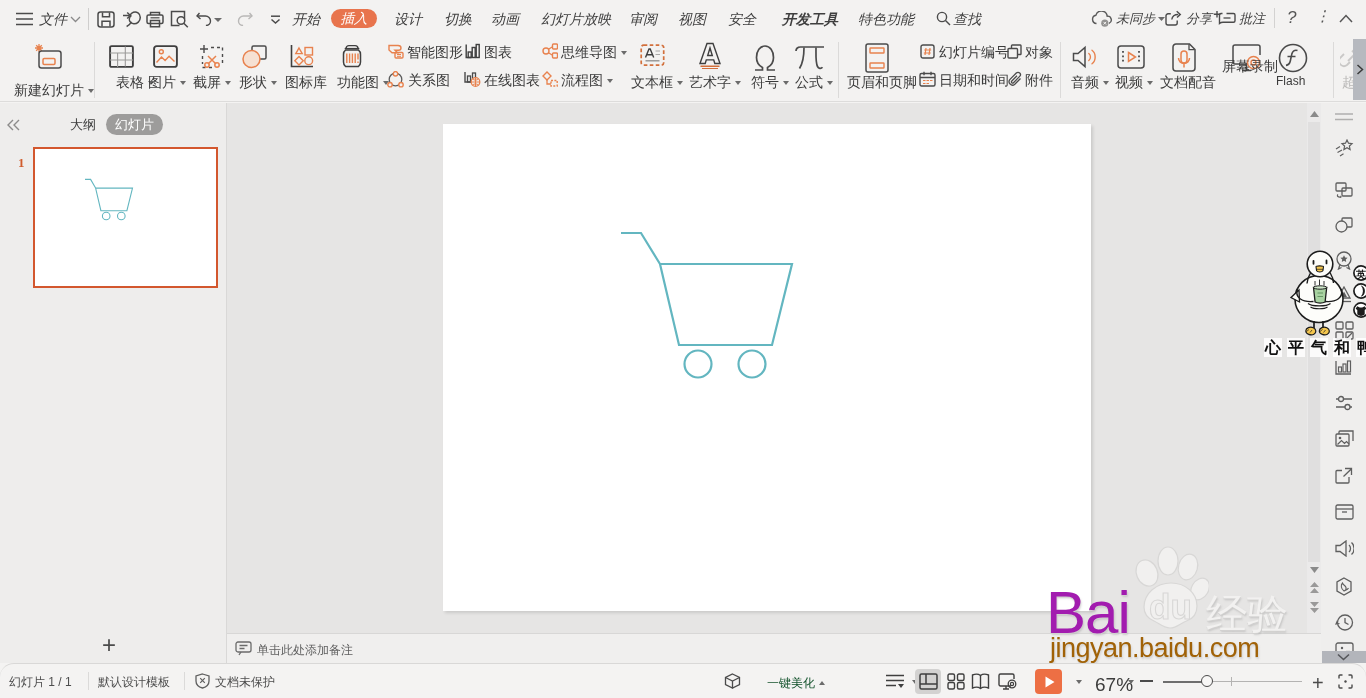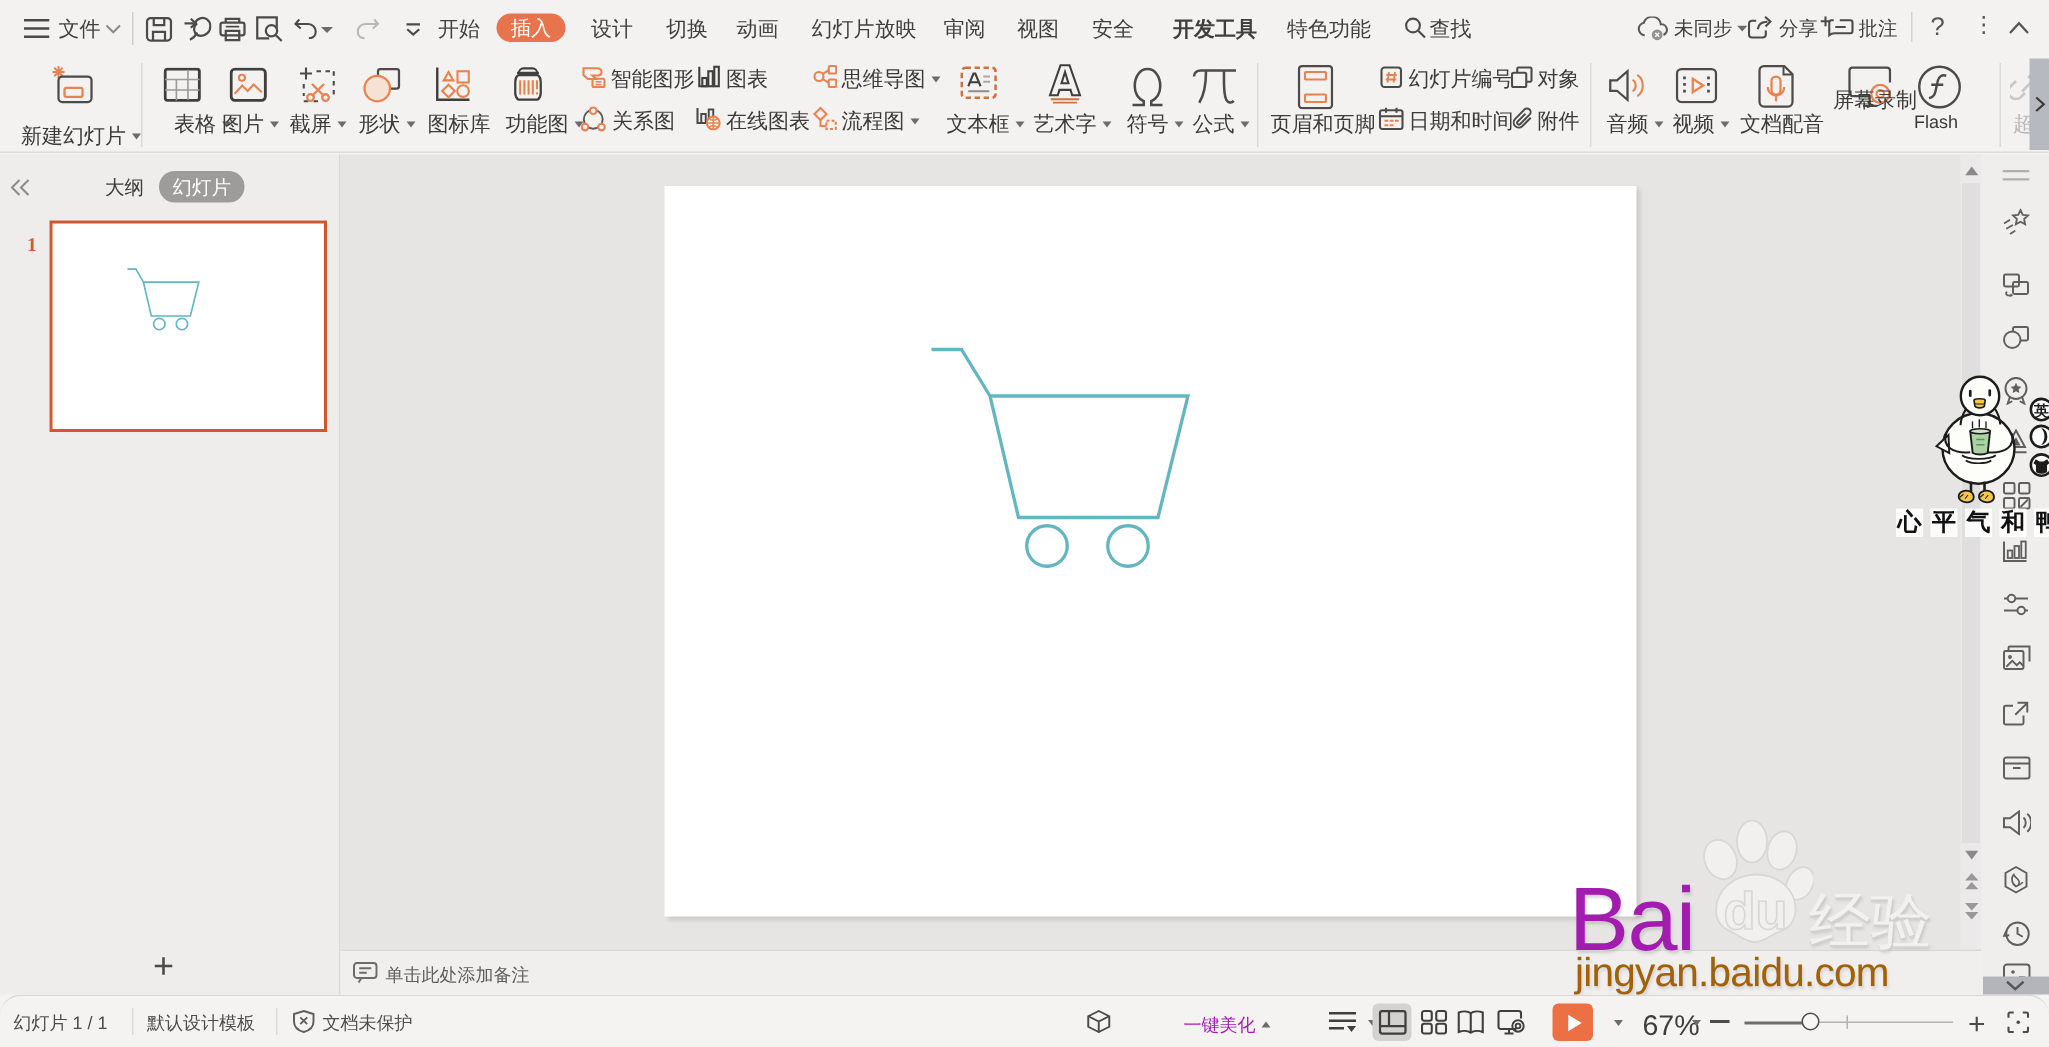--- a/index.html
+++ b/index.html
@@ -1,21 +1,21 @@
 <!DOCTYPE html>
 <html><head>
 <meta charset="utf-8">
 <style>
   * { margin:0; padding:0; box-sizing:border-box; }
   html,body { width:1366px; height:698px; overflow:hidden; }
   body { font-family:"Liberation Sans",sans-serif; position:relative; background:#f4f3f2; color:#3b3b3b; }
   .abs { position:absolute; }
   svg { display:block; }
   
-  #topbar { position:absolute; left:0; top:0; width:1366px; height:38px; background:#f3f2f1; }
+  #topbar { position:absolute; left:0; top:0; width:1366px; height:38px; background:#f3f2f1;font-style:italic; }
   .tab { position:absolute; top:9px; height:20px; line-height:20px; font-size:14px; color:#3f3f3f; }
   .pill { background:#e8744d; color:#fff; border-radius:12px; text-align:center; }
   
   #ribbon { position:absolute; left:0; top:38px; width:1366px; height:64px; background:#f3f2f1; border-bottom:1px solid #dddcdb; }
   .rlabel { position:absolute; font-size:14px; color:#3b3b3b; white-space:nowrap; }
   .vsep { position:absolute; width:1px; background:#dbdad9; }
   .tri { display:inline-block; width:0; height:0; border-left:3.5px solid transparent; border-right:3.5px solid transparent; border-top:4px solid #6b6b6b; margin-left:4px; vertical-align:2px; }
   .trup { display:inline-block; width:0; height:0; border-left:3.5px solid transparent; border-right:3.5px solid transparent; border-bottom:4px solid #6b6b6b; margin-left:4px; vertical-align:2px; }
   
   #leftpanel { position:absolute; left:0; top:103px; width:227px; height:560px; background:#eeedec; }
@@ -470,21 +470,21 @@
   <svg class="abs" style="left:195px;top:9px" width="15" height="16" viewBox="0 0 15 16">
       <path d="M7.5 1L14 3v5c0 3.5-2.7 6-6.5 7C3.7 14 1 11.5 1 8V3z" stroke="#5f5f5f" stroke-width="1.3" fill="none"></path>
       <path d="M5.2 5.2l4.6 4.6M9.8 5.2l-4.6 4.6" stroke="#5f5f5f" stroke-width="1.2"></path>
     </svg>
   <div class="abs" style="left:215px;top:10px;font-size:12px;color:#4d4d4d">文档未保护</div>
 
   <svg class="abs" style="left:724px;top:9px" width="17" height="17" viewBox="0 0 17 17">
       <path d="M8.5 1l7 3.5v7l-7 3.5-7-3.5v-7z" stroke="#4b4b4b" stroke-width="1.3" fill="none"></path>
       <path d="M1.5 4.5l7 3.5 7-3.5M8.5 8v7.5" stroke="#4b4b4b" stroke-width="1.3" fill="none"></path>
     </svg>
-  <div class="abs" style="left:789px;top:11px;font-size:12px;color:#a21caf">一键美化<span class="trup"></span></div>
+  <div class="abs" style="left:767px;top:11px;font-size:12px;color:#14532d">一键美化<span class="trup"></span></div>
 
   <svg class="abs" style="left:885px;top:10px" width="20" height="15" viewBox="0 0 20 15">
       <path d="M1 1.5h18M1 6.5h18M1 11.5h10" stroke="#3f3f3f" stroke-width="1.7"></path>
       <path d="M13 10l3 4 3-4z" fill="#3f3f3f"></path>
     </svg>
   <span class="abs tri" style="left:908px;top:16px"></span>
 
   <div class="abs" style="left:915px;top:5px;width:26px;height:25px;background:#d3d2d1;border-radius:4px"></div>
   <svg class="abs" style="left:919px;top:9px" width="19" height="17" viewBox="0 0 19 17">
       <rect x="1" y="1" width="17" height="15" rx="1.5" stroke="#3f3f3f" stroke-width="1.5" fill="none"></rect>

